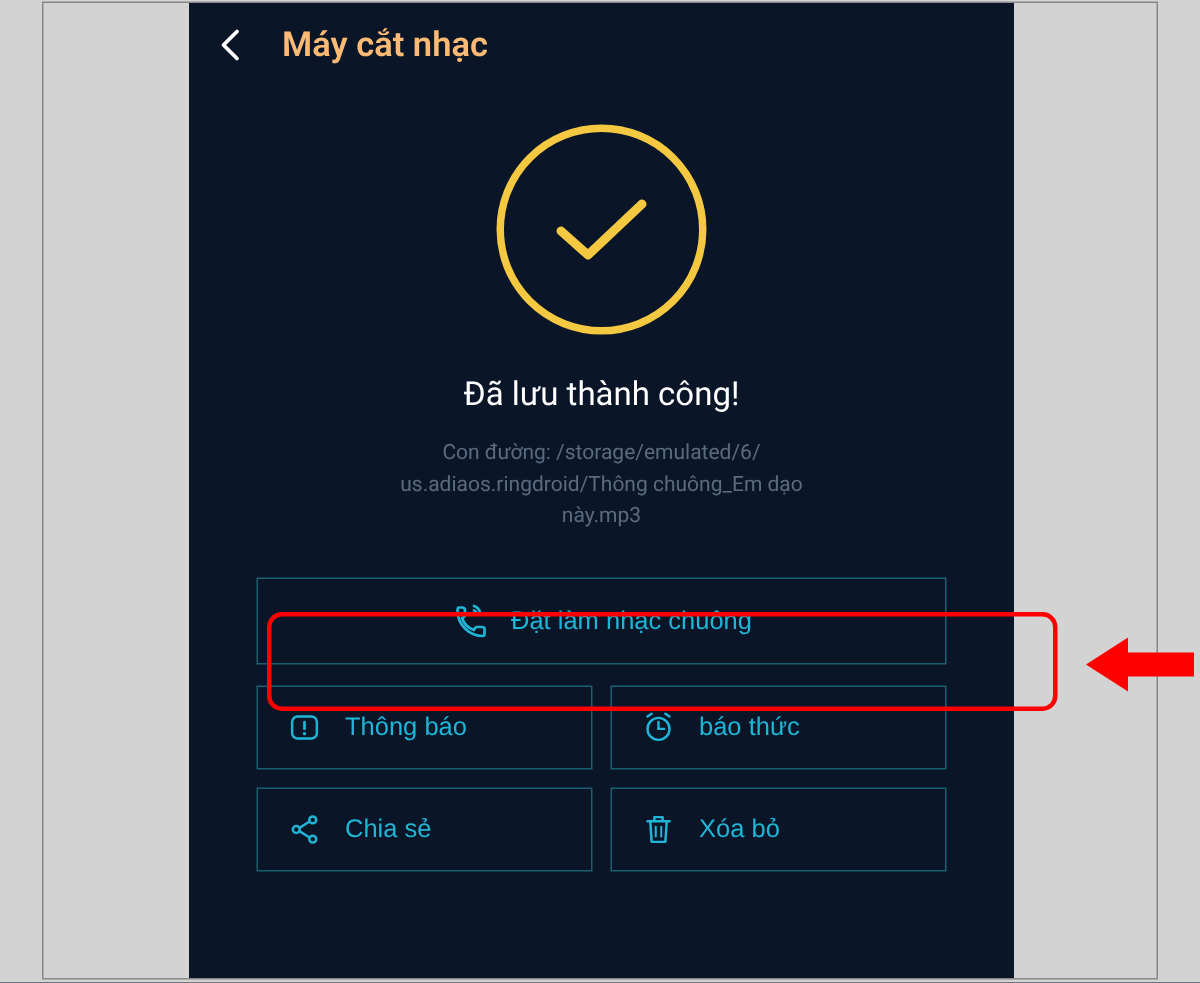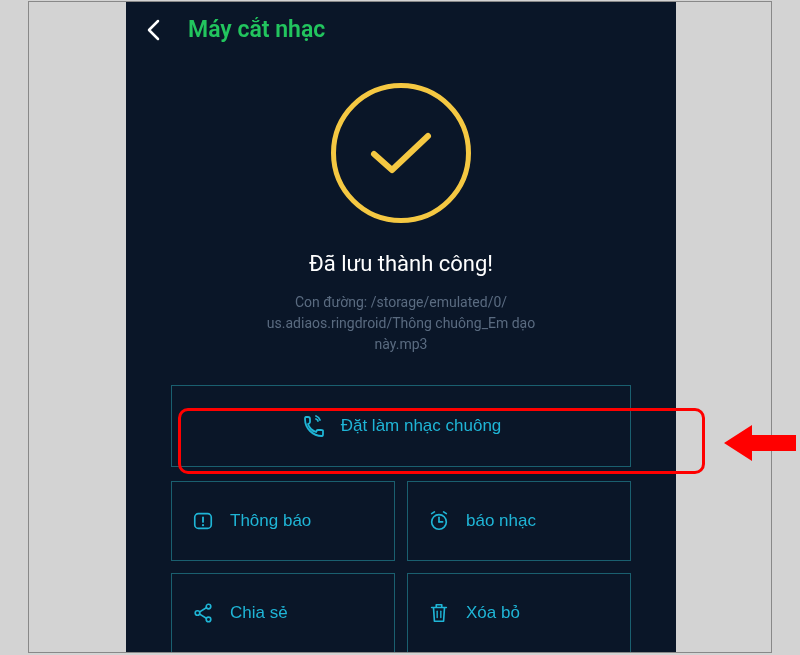--- a/index.html
+++ b/index.html
@@ -34,21 +34,21 @@
       align-items: center;
       padding: 14px 20px 10px 20px;
       gap: 28px;
     }
     .back-icon {
       color: #ffffff;
       display: flex;
       align-items: center;
     }
     .header-title {
-      color: #22c55e;
+      color: #fdba74;
       font-size: 23px;
       font-weight: 600;
     }
     .content {
       display: flex;
       flex-direction: column;
       align-items: center;
       padding: 30px 40px 0 40px;
     }
     .success-circle {
@@ -86,21 +86,21 @@
     .btn {
       border: 1px solid #1a5f6f;
       background: transparent;
       color: #1fb5d6;
       display: flex;
       align-items: center;
       justify-content: flex-start;
       gap: 16px;
       font-size: 17px;
       cursor: pointer;
-      padding: 28px 20px;
+      padding: 16px 20px;
     }
     .btn-primary {
       width: 100%;
       justify-content: center;
       margin-bottom: 14px;
     }
     .btn-row {
       display: flex;
       gap: 12px;
       margin-bottom: 12px;
@@ -149,21 +149,21 @@
     <div class="content">
       <div class="success-circle">
         <svg class="checkmark" viewBox="0 0 70 50">
           <path d="M8 26 L26 42 L62 8" stroke="#f5c842" stroke-width="6" fill="none" stroke-linecap="round" stroke-linejoin="round"></path>
         </svg>
       </div>
 
       <div class="success-title">Đã lưu thành công!</div>
 
       <div class="path-text">
-        <span>Con đường: /storage/emulated/0/</span><br>
+        <span>Con đường: /storage/emulated/6/</span><br>
         <span>us.adiaos.ringdroid/Thông chuông_Em dạo</span><br>
         <span>này.mp3</span>
       </div>
 
       <div class="btn-container">
         <button class="btn btn-primary">
           <span class="btn-icon">
             <svg width="24" height="24" viewBox="0 0 24 24" fill="none">
               <path d="M15 2 Q18 3 19 6 M15 5 Q16.5 5.5 17 7" stroke="#1fb5d6" stroke-width="1.8" stroke-linecap="round"></path>
               <path d="M5 3 Q4 3 4 5 Q4 12 9 17 Q14 22 21 22 Q22 22 22 20 L22 17 Q22 16 20 16 L17 16 Q16 16 15.5 17 L15 18 Q12 17 10 15 Q8 13 7 10 L8 9.5 Q9 9 9 8 L9 5 Q9 3 7 3 Z" stroke="#1fb5d6" stroke-width="1.8" fill="none" stroke-linejoin="round"></path>
@@ -186,21 +186,21 @@
           <button class="btn btn-half">
             <span class="btn-icon">
               <svg width="22" height="22" viewBox="0 0 24 24" fill="none">
                 <circle cx="12" cy="13" r="8" stroke="#1fb5d6" stroke-width="1.8" fill="none"></circle>
                 <line x1="12" y1="13" x2="12" y2="8" stroke="#1fb5d6" stroke-width="1.8" stroke-linecap="round"></line>
                 <line x1="12" y1="13" x2="16" y2="13" stroke="#1fb5d6" stroke-width="1.8" stroke-linecap="round"></line>
                 <line x1="4" y1="4" x2="7" y2="2" stroke="#1fb5d6" stroke-width="1.8" stroke-linecap="round"></line>
                 <line x1="20" y1="4" x2="17" y2="2" stroke="#1fb5d6" stroke-width="1.8" stroke-linecap="round"></line>
               </svg>
             </span>
-            <span>báo nhạc</span>
+            <span>báo thức</span>
           </button>
         </div>
 
         <div class="btn-row">
           <button class="btn btn-half">
             <span class="btn-icon">
               <svg width="22" height="22" viewBox="0 0 24 24" fill="none">
                 <circle cx="18" cy="5" r="2.5" stroke="#1fb5d6" stroke-width="1.8" fill="none"></circle>
                 <circle cx="6" cy="12" r="2.5" stroke="#1fb5d6" stroke-width="1.8" fill="none"></circle>
                 <circle cx="18" cy="19" r="2.5" stroke="#1fb5d6" stroke-width="1.8" fill="none"></circle>

